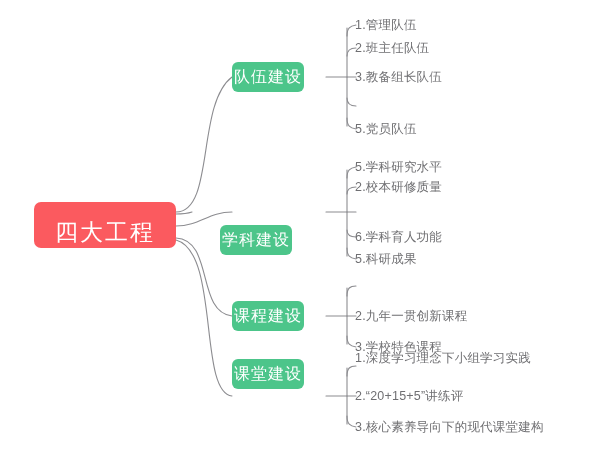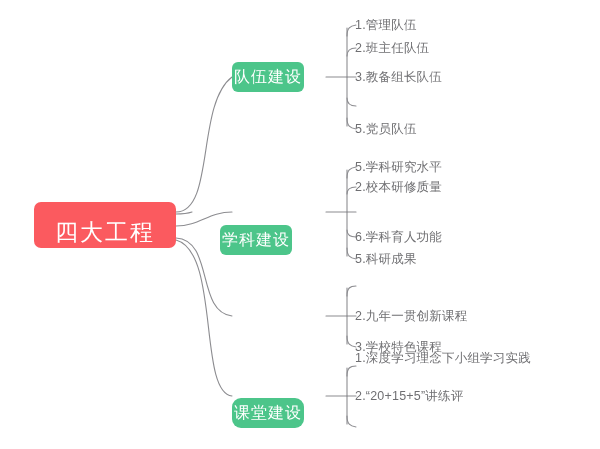--- a/index.html
+++ b/index.html
@@ -48,21 +48,21 @@
     height: 30px;
     background: #4cc58a;
     border-radius: 6px;
     font-size: 16px;
     letter-spacing: 1px;
     text-align: right;
   }
   .branch-1 { left: 232px; top: 62px; }
   .branch-2 { left: 220px; top: 197px; margin-top: 28px; }
   .branch-3 { left: 232px; top: 301px; }
-  .branch-4 { left: 232px; top: 398px; border-radius: 9px; }
+  .branch-4 { left: 232px; top: 359px; }
 
   .leaf {
     position: absolute;
     left: 355px;
     white-space: nowrap;
     color: #6f6f72;
     font-size: 12.5px;
     line-height: 14px;
     letter-spacing: 0.2px;
     text-align: right;
@@ -118,33 +118,37 @@
   <div class="node root-node">
     <span>四大工程</span>
   </div>
 
   <div class="node branch-node branch-1">
     <span>队伍建设</span>
   </div>
   <div class="node branch-node branch-2">
     <span>学科建设</span>
   </div>
+  <div class="node branch-node branch-3">
+    <span>课程建设</span>
+  </div>
   <div class="node branch-node branch-4">
     <span>课堂建设</span>
   </div>
 
   <div class="leaf" style="top:18px">1.管理队伍</div>
   <div class="leaf" style="top:41px">2.班主任队伍</div>
   <div class="leaf" style="top:70px">3.教备组长队伍</div>
   <div class="leaf" style="top:122px">5.党员队伍</div>
 
   <div class="leaf" style="top:160px">5.学科研究水平</div>
   <div class="leaf" style="top:180px">2.校本研修质量</div>
   <div class="leaf" style="top:230px">6.学科育人功能</div>
   <div class="leaf" style="top:252px">5.科研成果</div>
 
   <div class="leaf" style="top:309px">2.九年一贯创新课程</div>
   <div class="leaf" style="top:340px">3.学校特色课程</div>
 
   <div class="leaf" style="top:351px">1.深度学习理念下小组学习实践</div>
   <div class="leaf" style="top:389px">2.“20+15+5”讲练评</div>
+  <div class="leaf" style="top:420px">3.核心素养导向下的现代课堂建构</div>
 
 </div>
 
 </body></html>

